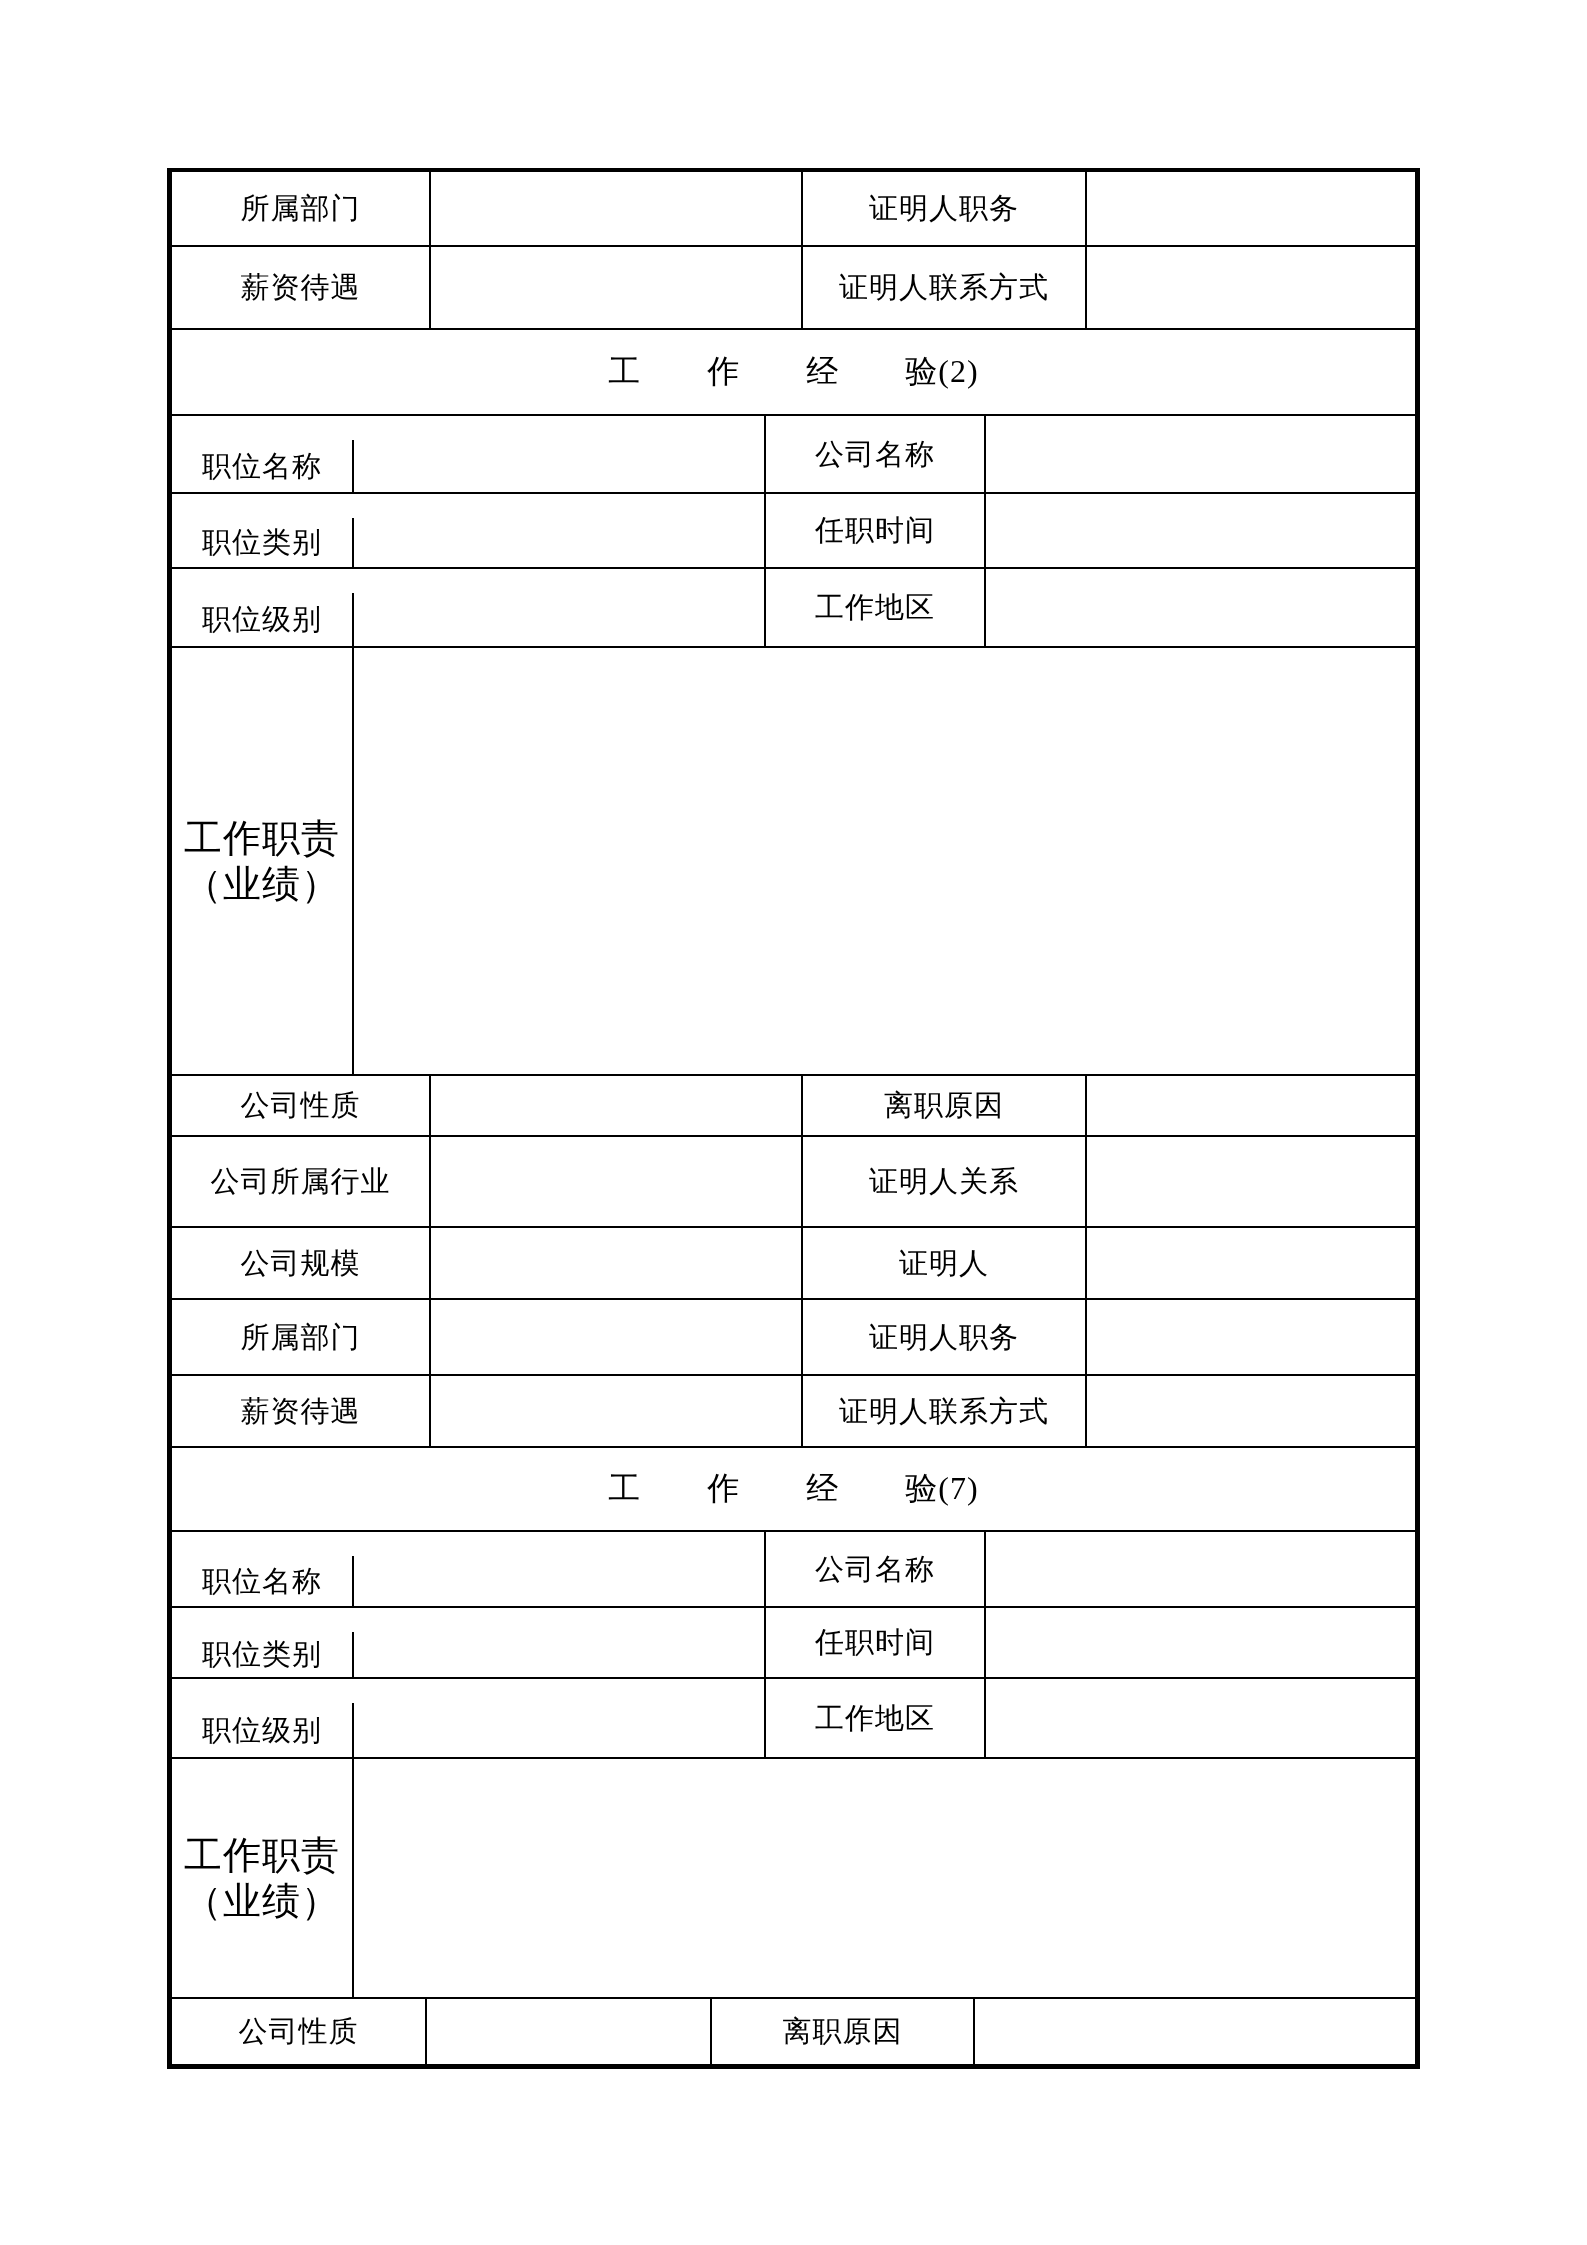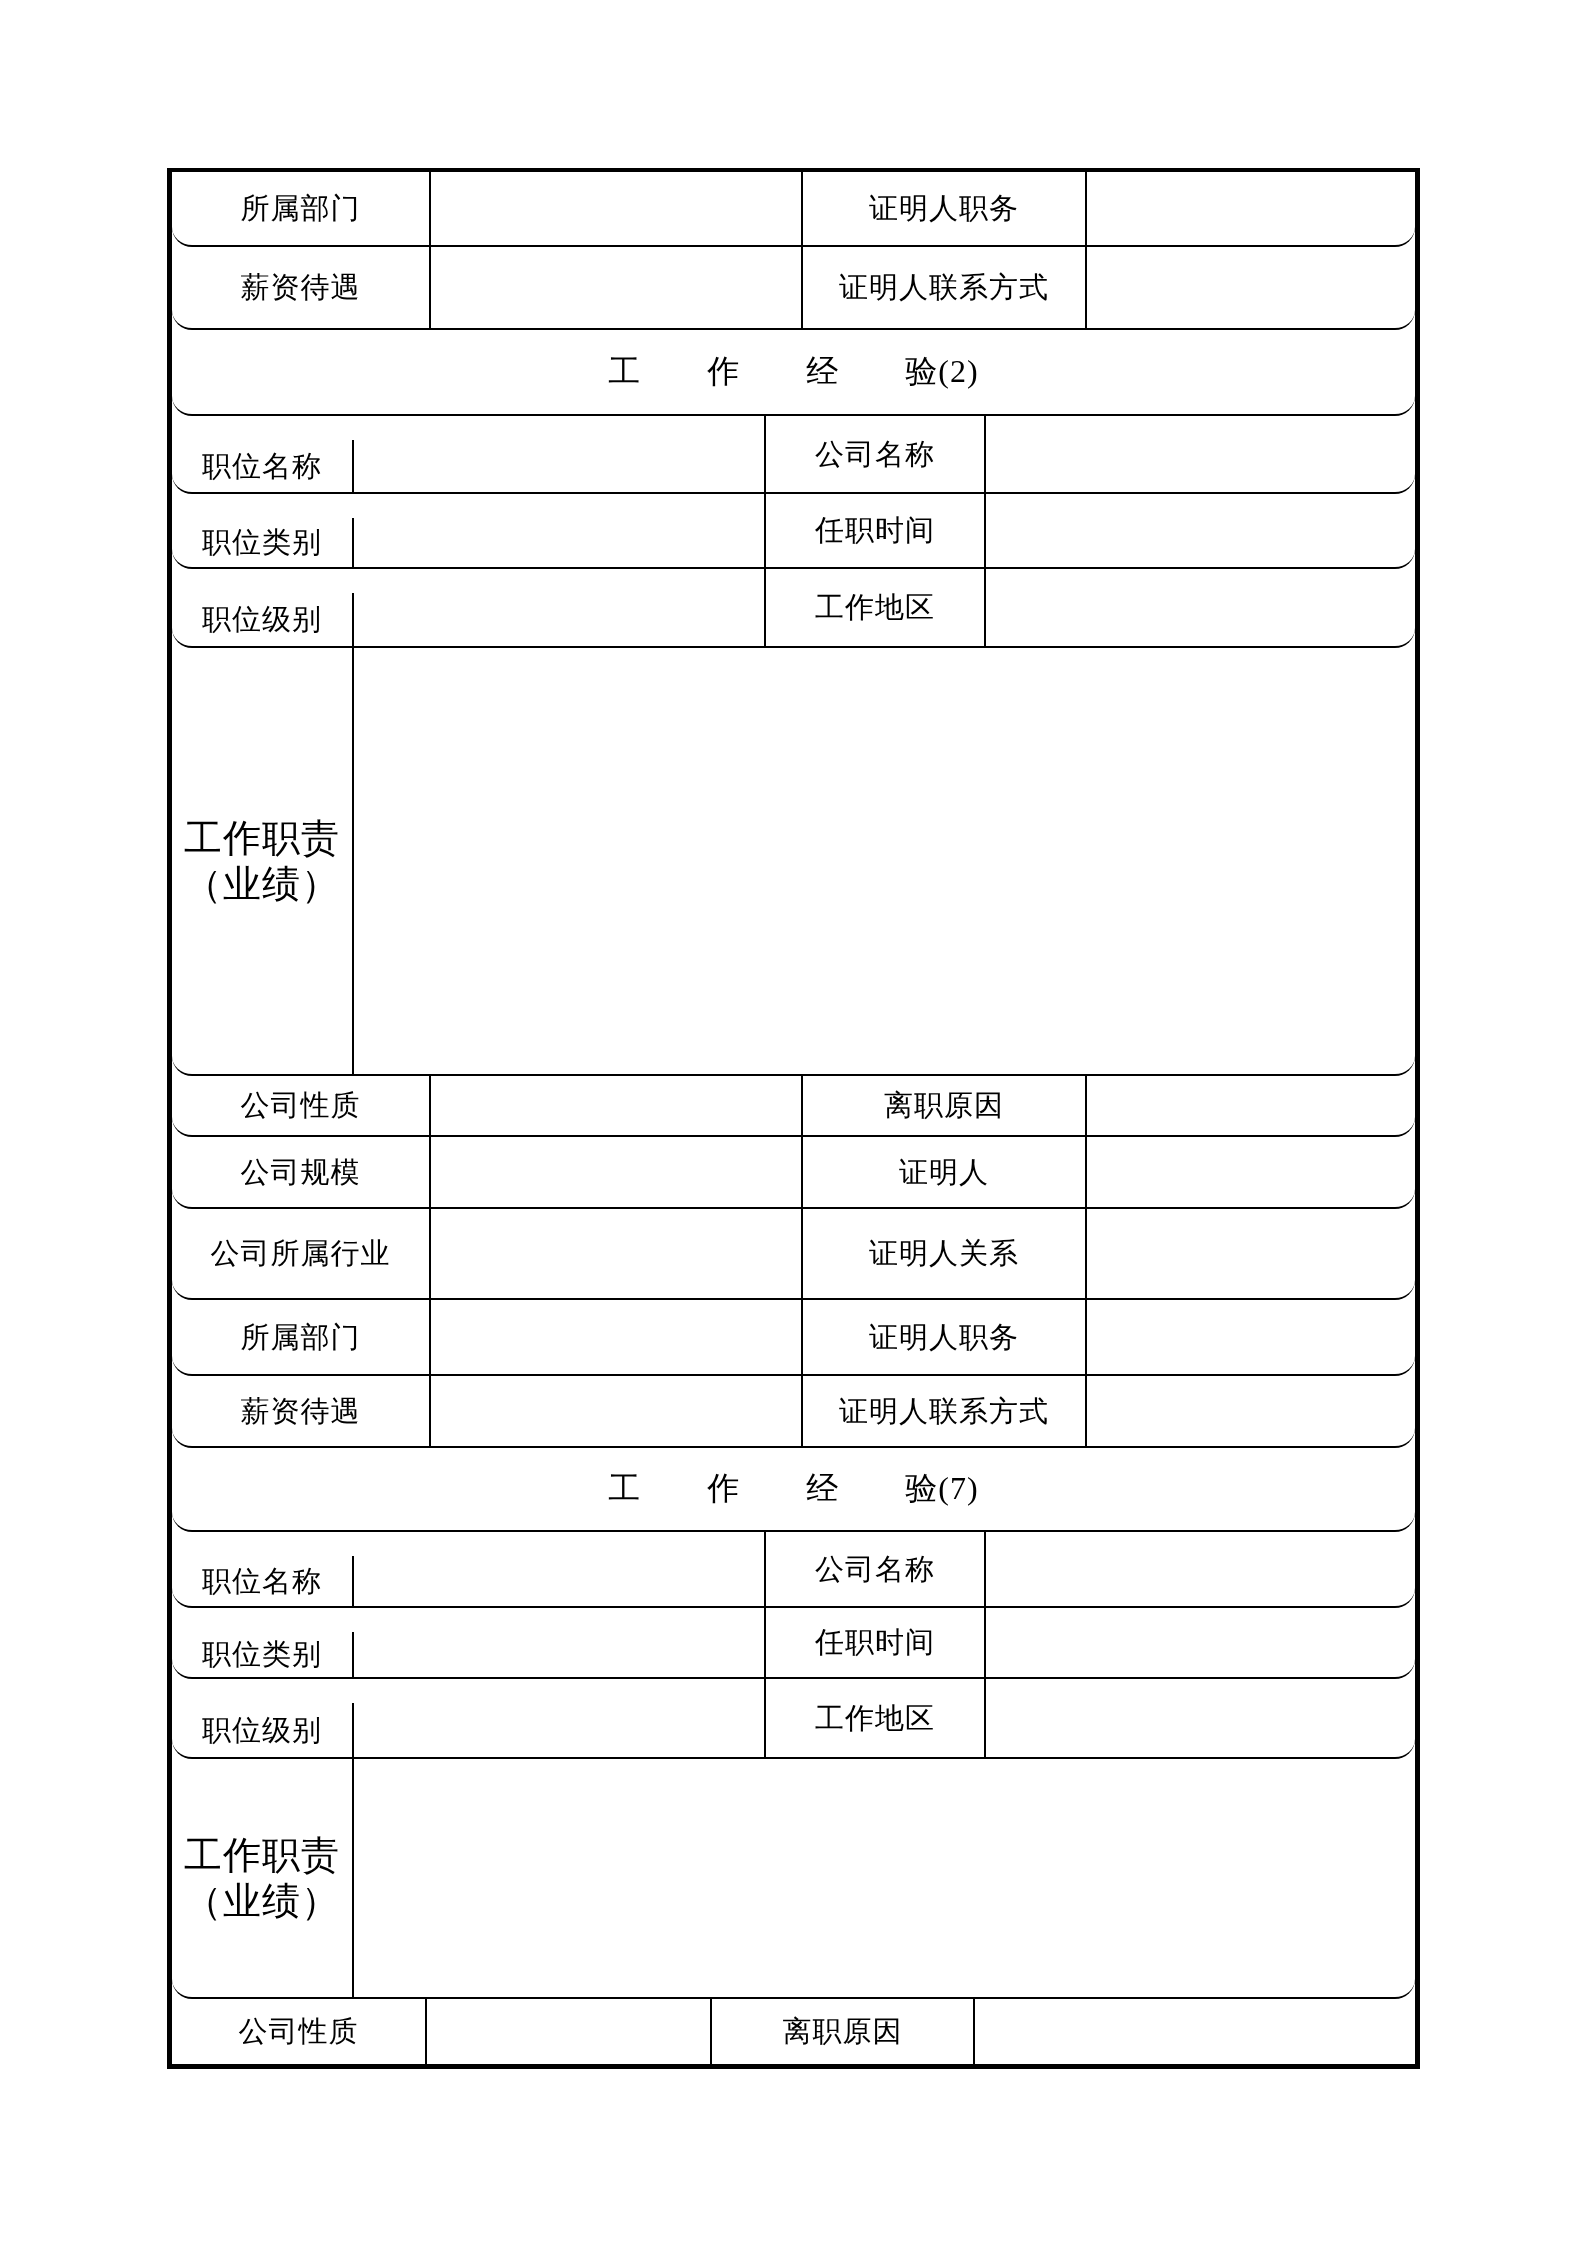--- a/index.html
+++ b/index.html
@@ -24,21 +24,20 @@
     border-left: 5px solid #000;
     border-right: 5px solid #000;
     border-top: 4px solid #000;
     border-bottom: 5px solid #000;
     background: #ffffff;
   }
   .row {
     display: flex;
     box-sizing: border-box;
     border-bottom: 2px solid #000;
-    border-radius: 20px;
   }
   .row.last { border-bottom: none; }
   .cell {
     box-sizing: border-box;
     border-right: 2px solid #000;
     display: flex;
     align-items: center;
     justify-content: center;
     text-align: center;
     overflow: hidden;
@@ -144,31 +143,31 @@
       <div class="cell c2 nr"></div>
     </div>
 
     <div class="row rh8">
       <div class="cell a1 label">公司性质</div>
       <div class="cell a2"></div>
       <div class="cell a3 label">离职原因</div>
       <div class="cell a4 nr"></div>
     </div>
 
+    <div class="row rh10">
+      <div class="cell a1 label">公司所属行业</div>
+      <div class="cell a2"></div>
+      <div class="cell a3 label">证明人关系</div>
+      <div class="cell a4 nr"></div>
+    </div>
+
     <div class="row rh9">
       <div class="cell a1 label">公司规模</div>
       <div class="cell a2"></div>
       <div class="cell a3 label">证明人</div>
-      <div class="cell a4 nr"></div>
-    </div>
-
-    <div class="row rh10">
-      <div class="cell a1 label">公司所属行业</div>
-      <div class="cell a2"></div>
-      <div class="cell a3 label">证明人关系</div>
       <div class="cell a4 nr"></div>
     </div>
 
     <div class="row rh11">
       <div class="cell a1 label">所属部门</div>
       <div class="cell a2"></div>
       <div class="cell a3 label">证明人职务</div>
       <div class="cell a4 nr"></div>
     </div>
 

